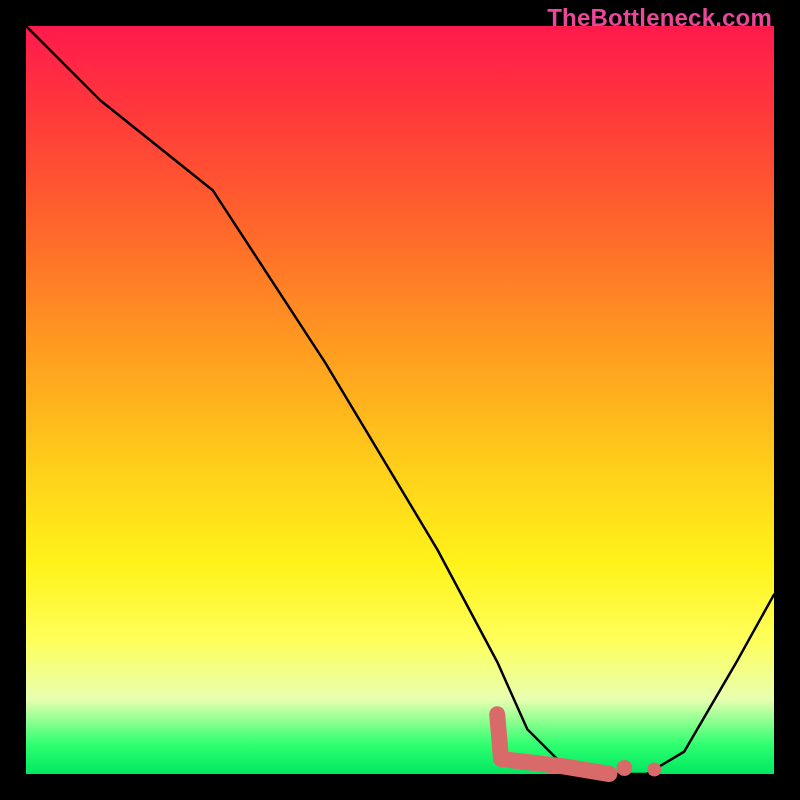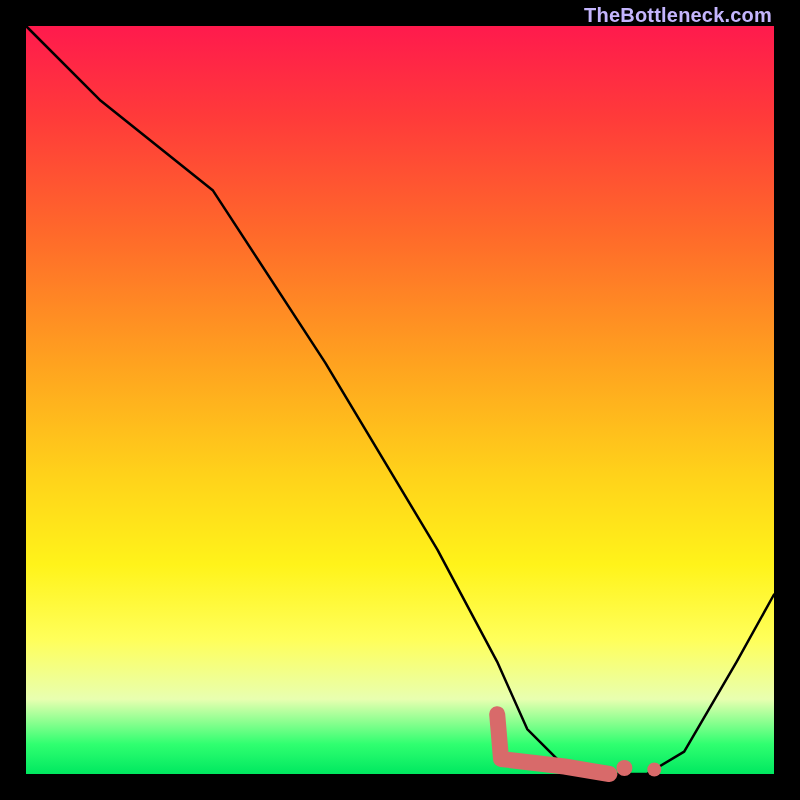--- a/index.html
+++ b/index.html
@@ -36,22 +36,22 @@
       #ffff5a 82%,
       #e8ffb0 90%,
       #30ff70 96%,
       #00e860 100%
     );
   }
   .watermark {
     position: absolute;
     top: 4px;
     right: 28px;
-    color: #c4b5fd;
-    font-size: 20px;
+    color: #ec4899;
+    font-size: 24px;
     font-weight: 600;
     letter-spacing: 0.2px;
     user-select: none;
   }
   svg.curve {
     position: absolute;
     left: 0;
     top: 0;
     width: 748px;
     height: 748px;

